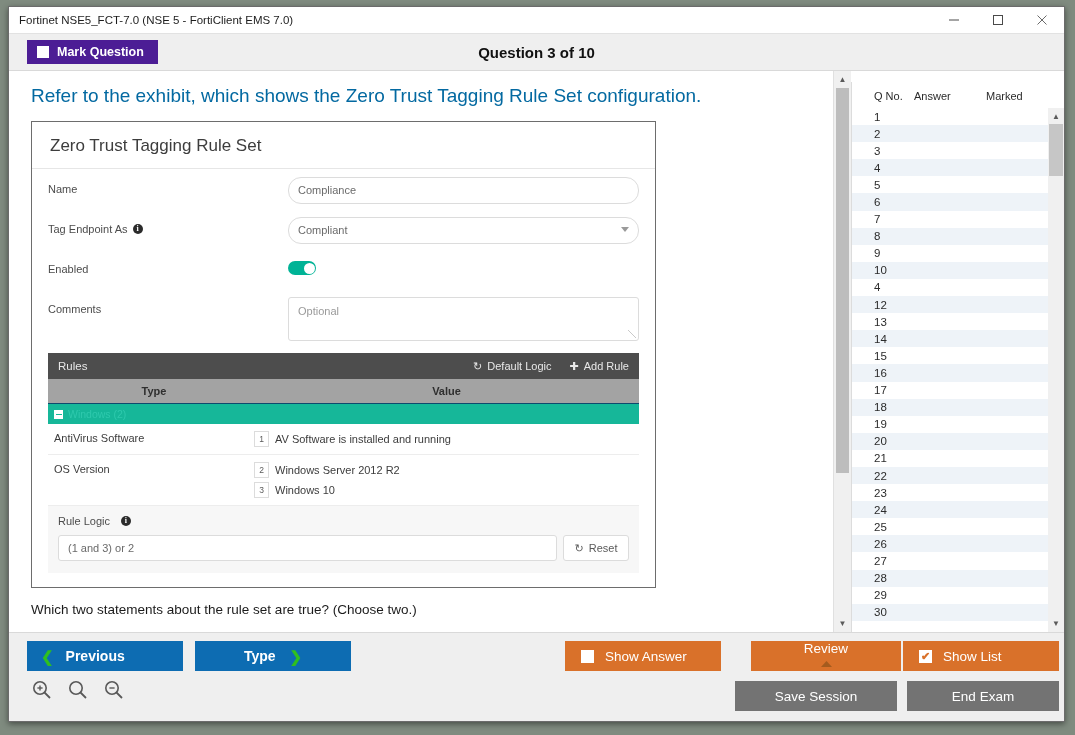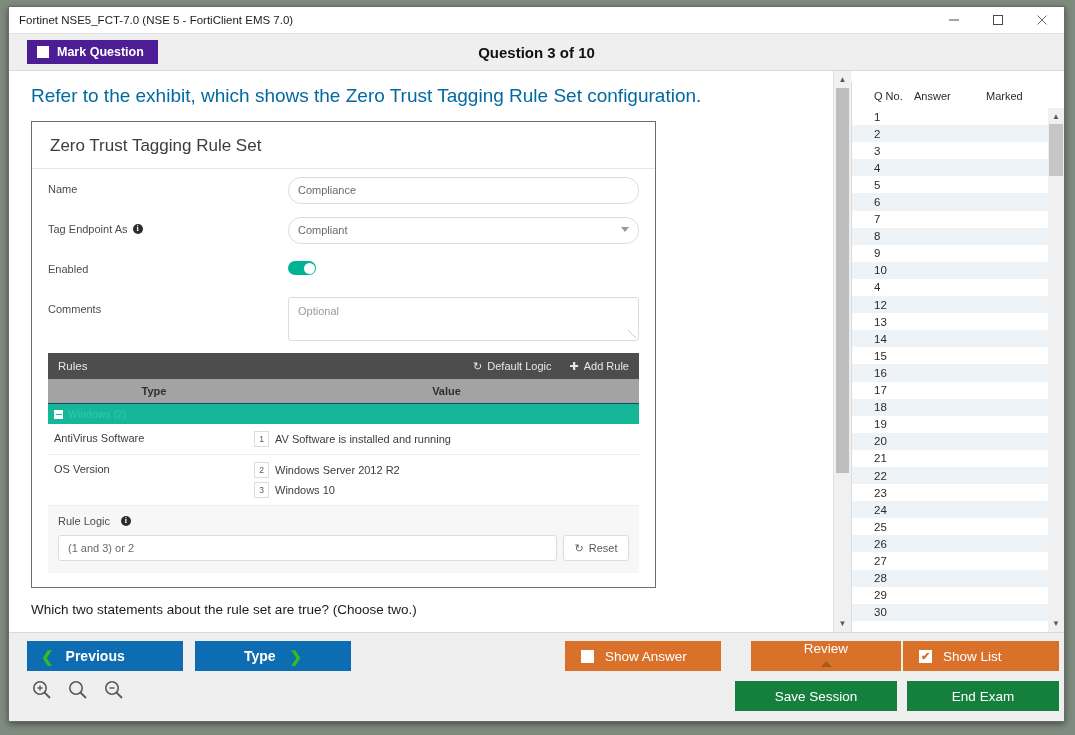--- a/index.html
+++ b/index.html
@@ -232,21 +232,21 @@
   #btn-show-answer{left:556px;top:8px;width:156px;padding-left:16px;gap:11px;}
   #btn-review{left:742px;top:8px;width:150px;padding:0 12px;flex-direction:column;}
   #btn-review .lbl{flex:1 1 auto;}
   #btn-show-list{left:894px;top:8px;width:156px;padding-left:16px;gap:11px;}
   .cb-check{
     width:13px;height:13px;background:#fff;flex:0 0 13px;display:flex;
     align-items:center;justify-content:center;color:#d9712a;font-size:11px;
     font-weight:bold;line-height:1;
   }
   .btn-dark{
-    position:absolute;height:30px;background:#15803d;color:#fff;
+    position:absolute;height:30px;background:#737373;color:#fff;
     display:flex;align-items:center;justify-content:center;font-size:13.5px;
     cursor:pointer;box-sizing:border-box;
   }
   #btn-save-session{left:726px;top:48px;width:162px;}
   #btn-end-exam{left:898px;top:48px;width:152px;}
   #zoom-tools{
     position:absolute;left:22px;top:46px;display:flex;gap:14px;align-items:center;
   }
   .zoom-ico{width:22px;height:22px;color:#595959;cursor:pointer;}
   .zoom-ico svg{display:block;}

